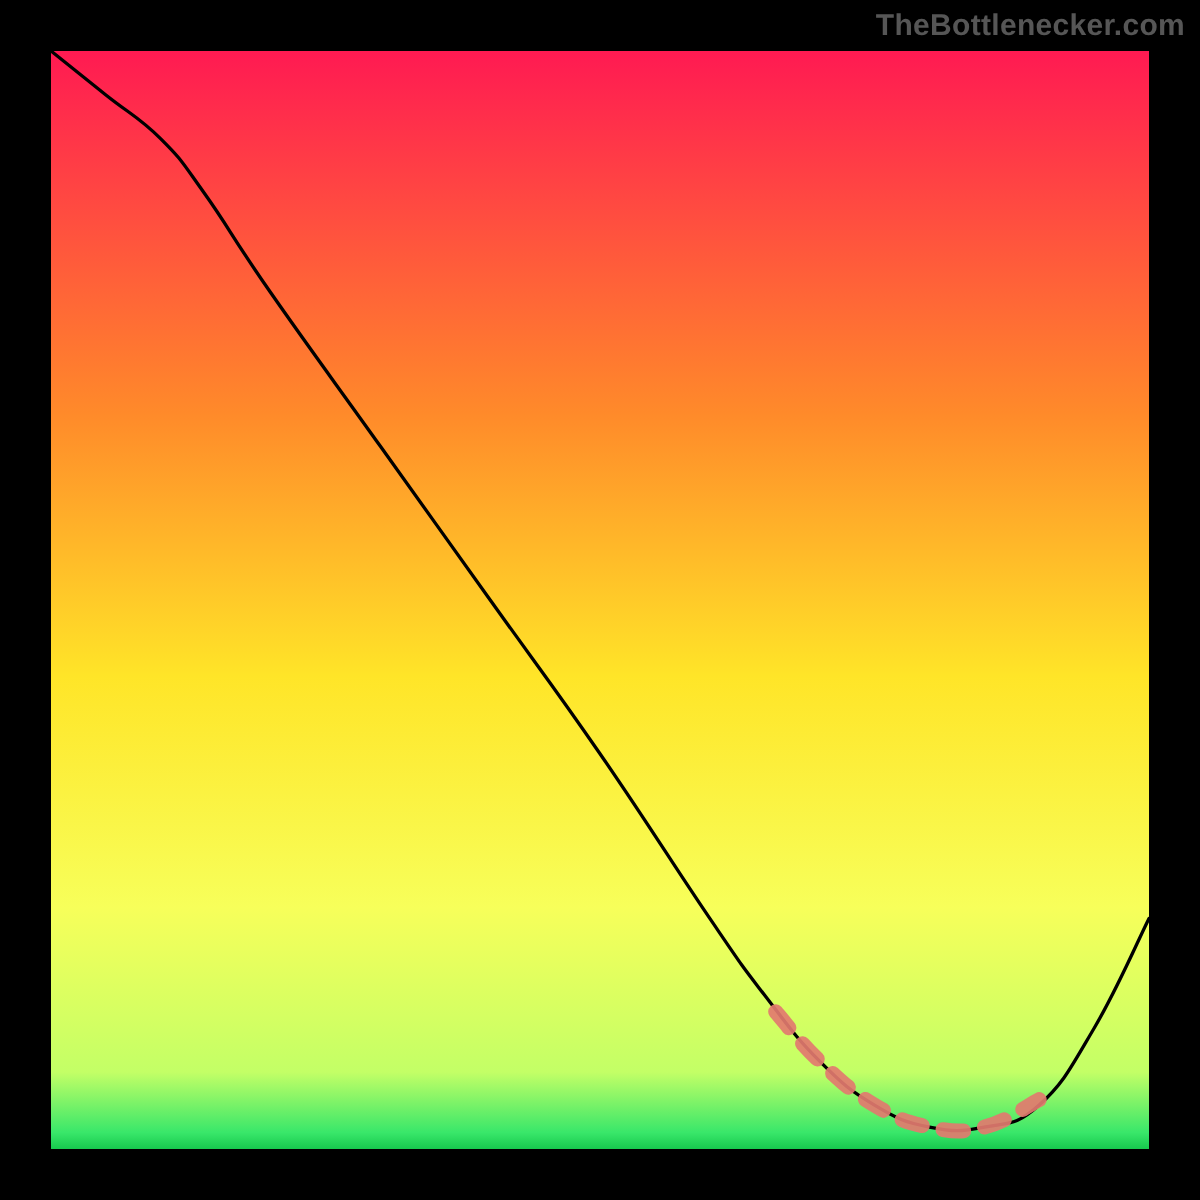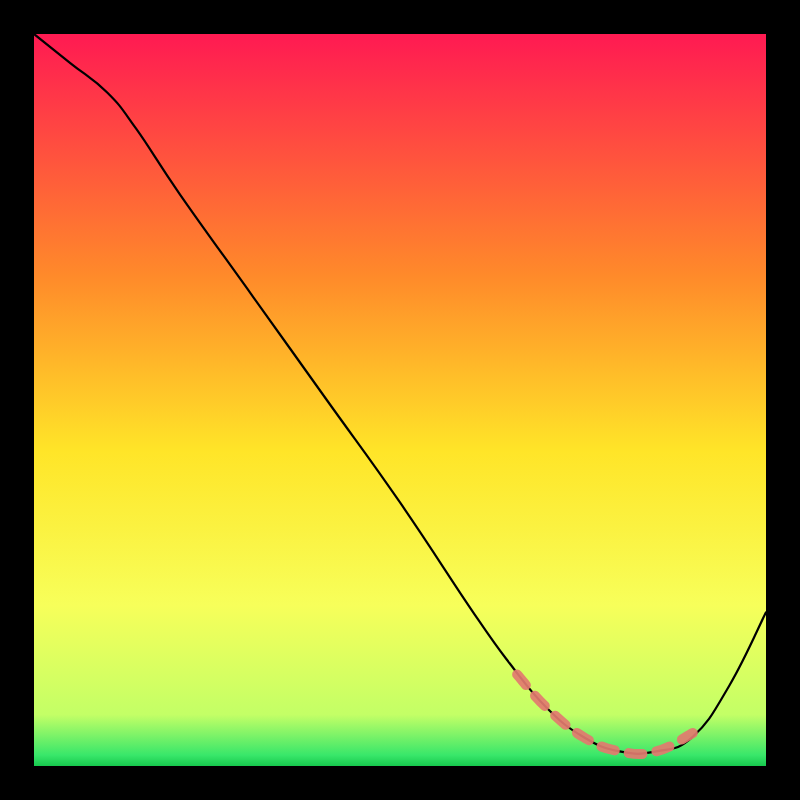--- a/index.html
+++ b/index.html
@@ -48,20 +48,21 @@
     stroke-width: 10;
     stroke-linecap: round;
     stroke-dasharray: 14 14;
     opacity: 0.92;
   }
 </style>
 </head>
 <body>
 
 <div class="stage">
+  <div class="attrib">TheBottlenecker.com</div>
 
   <svg class="plot" viewBox="0 0 732 732" preserveAspectRatio="none">
     <defs>
       <linearGradient id="bg" x1="0" y1="0" x2="0" y2="1">
           <stop offset="0%" stop-color="#ff1a52"></stop>
           <stop offset="33%" stop-color="#ff8a2a"></stop>
           <stop offset="56.99999999999999%" stop-color="#ffe528"></stop>
           <stop offset="78%" stop-color="#f7ff5a"></stop>
           <stop offset="93%" stop-color="#c3ff66"></stop>
           <stop offset="98.5%" stop-color="#39e76a"></stop>

